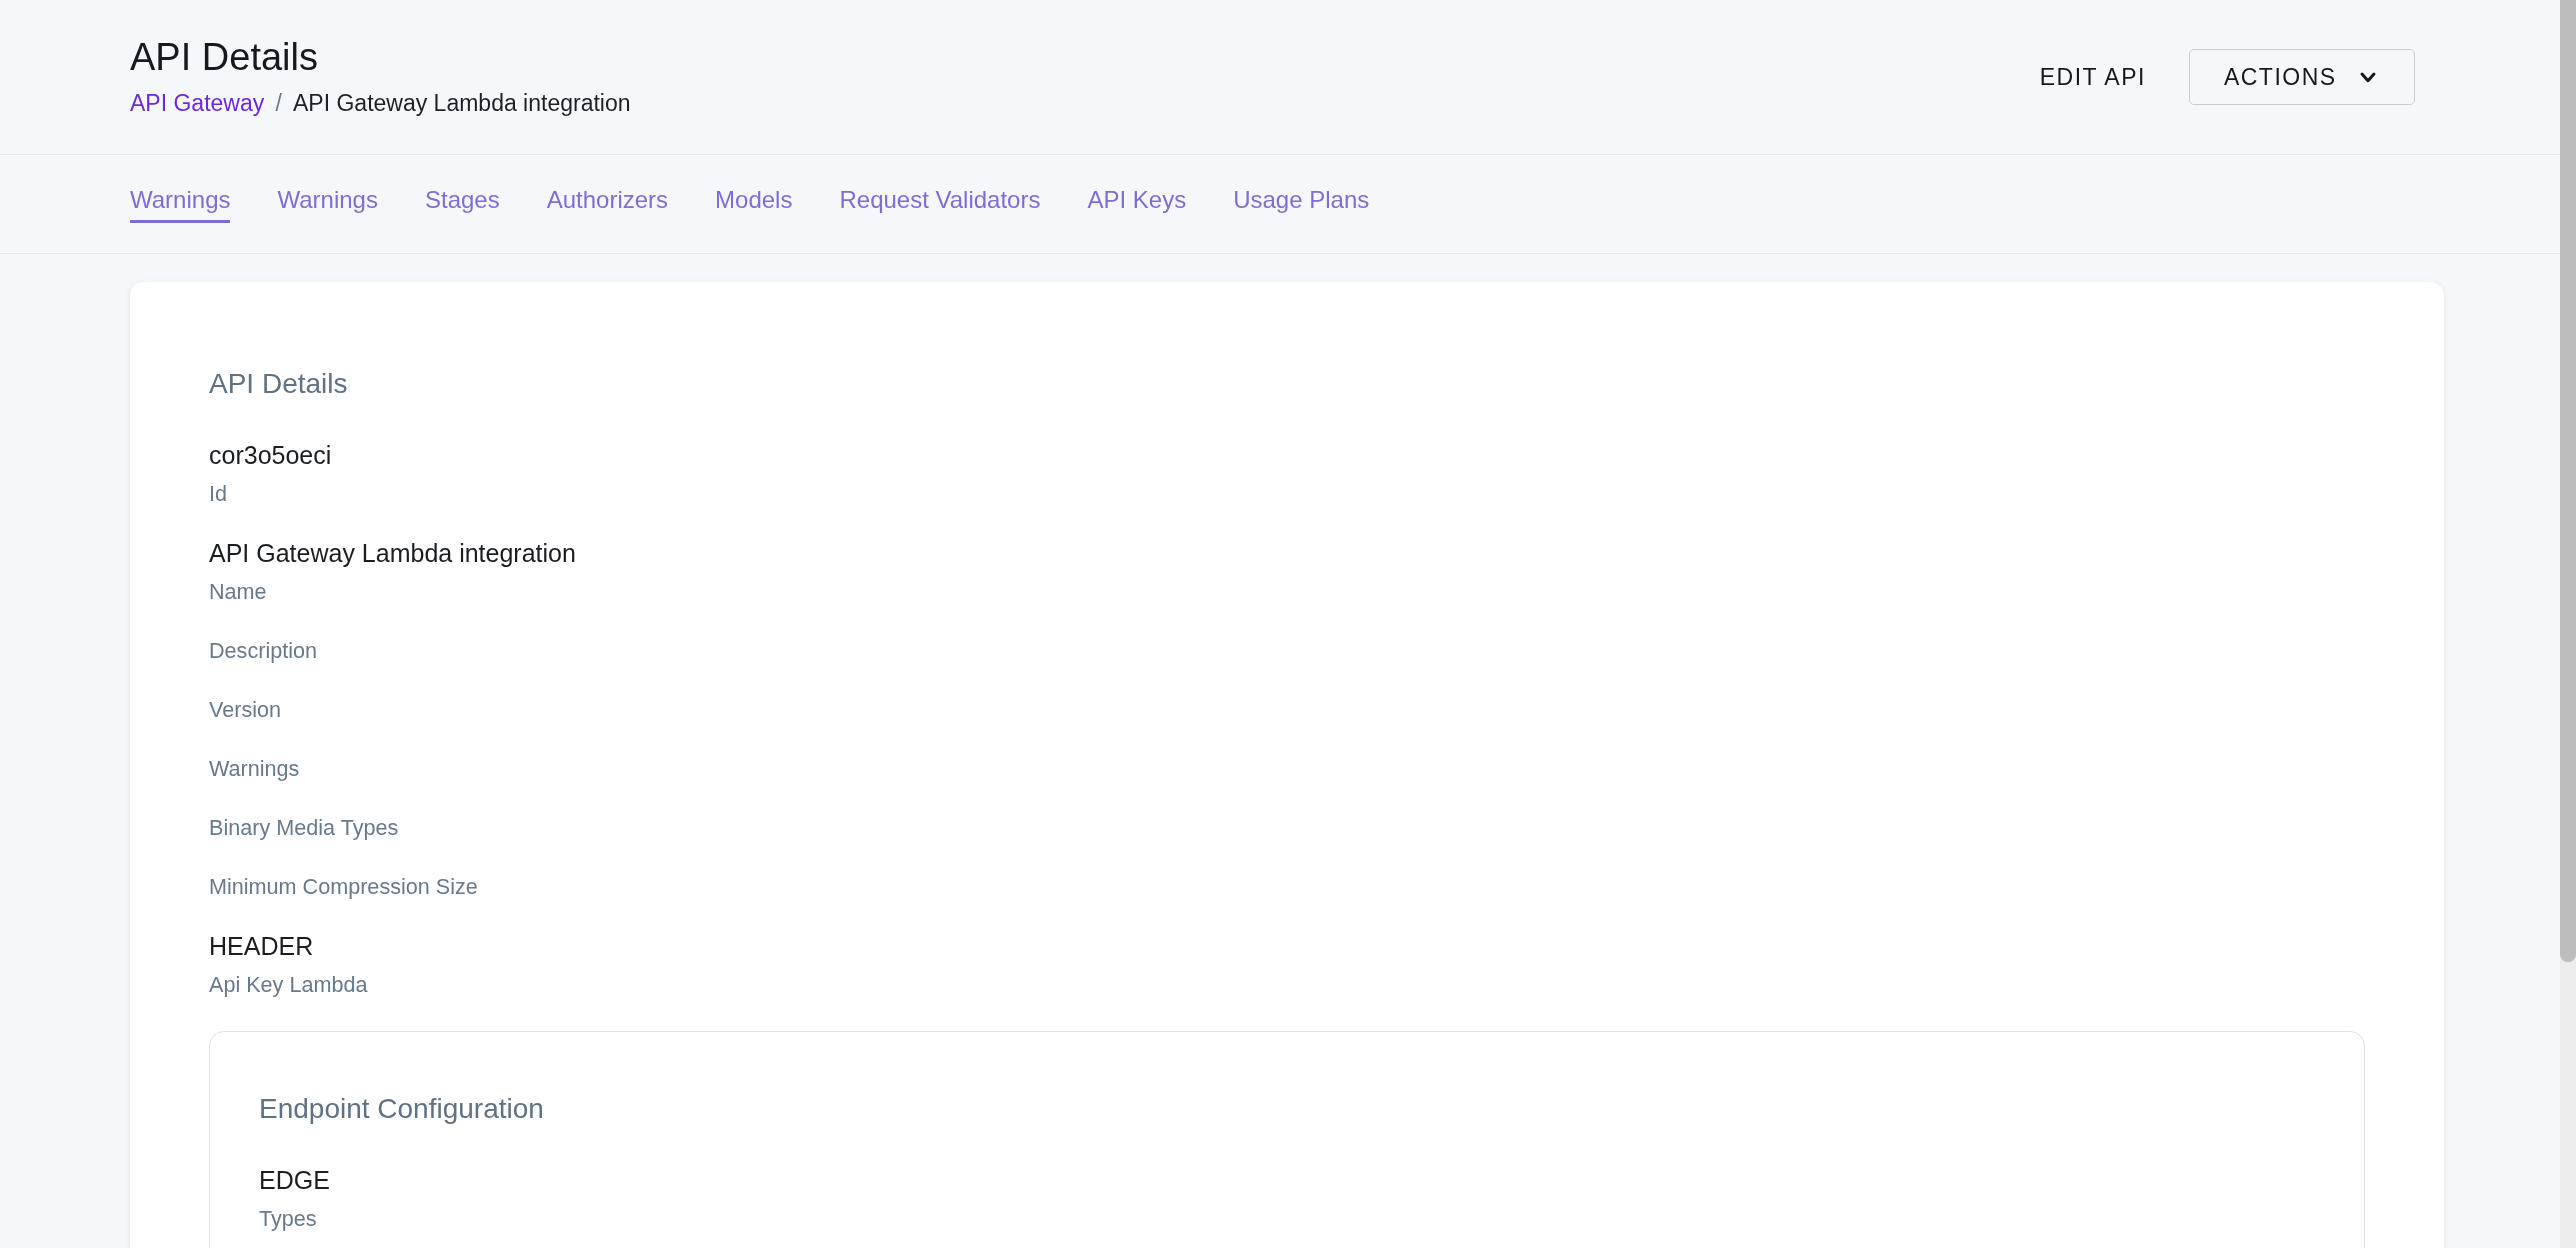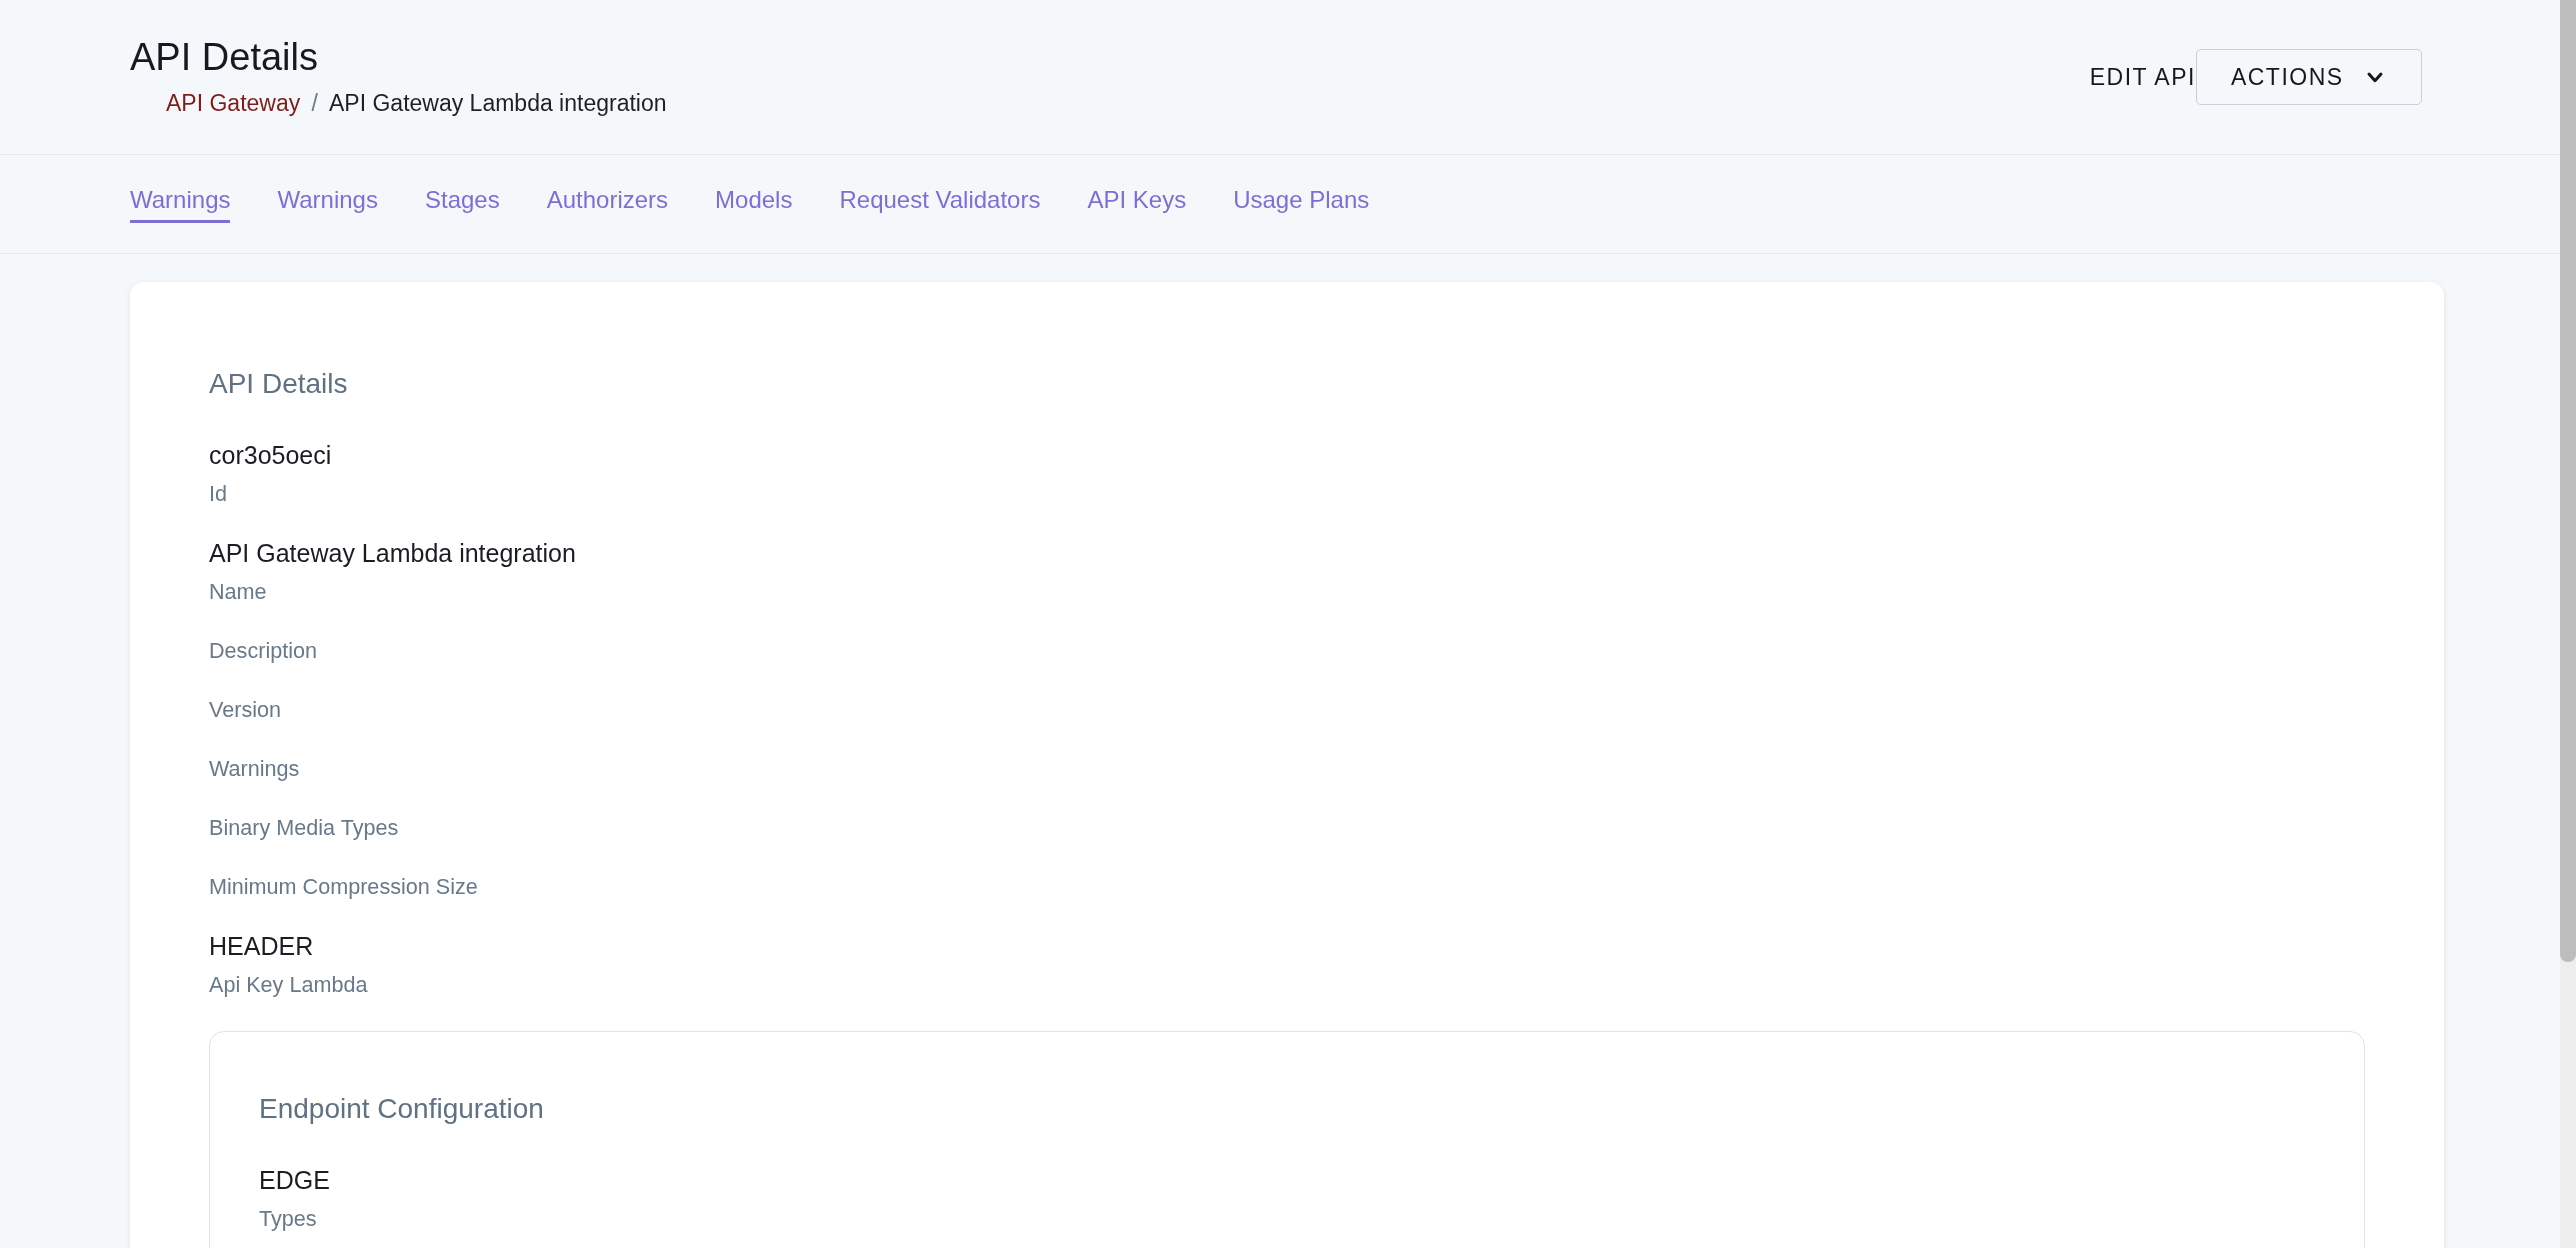--- a/index.html
+++ b/index.html
@@ -26,30 +26,31 @@
     color: #16191f;
   }
   .breadcrumb {
     margin-top: 9.7px;
     font-size: 23px;
     line-height: 28px;
     display: flex;
     gap: 11.2px;
     align-items: baseline;
   }
-  .breadcrumb-link { color: #7f1d1d; cursor: pointer; margin-left: 36px; }
+  .breadcrumb-link { color: #6d28d9; cursor: pointer; }
   .breadcrumb-sep  { color: #68798a; }
   .breadcrumb-current { color: #1d2127; }
 
   .header-actions {
     position: absolute;
-    top: 0; right: 154px;
+    top: 0; right: 161px;
     height: 154px;
     display: flex;
     align-items: center;
+    gap: 43px;
   }
   .edit-api-btn {
     font-size: 23px;
     font-weight: 500;
     letter-spacing: 1.5px;
     color: #15181d;
     background: none; border: none;
     cursor: pointer;
     font-family: inherit;
   }

